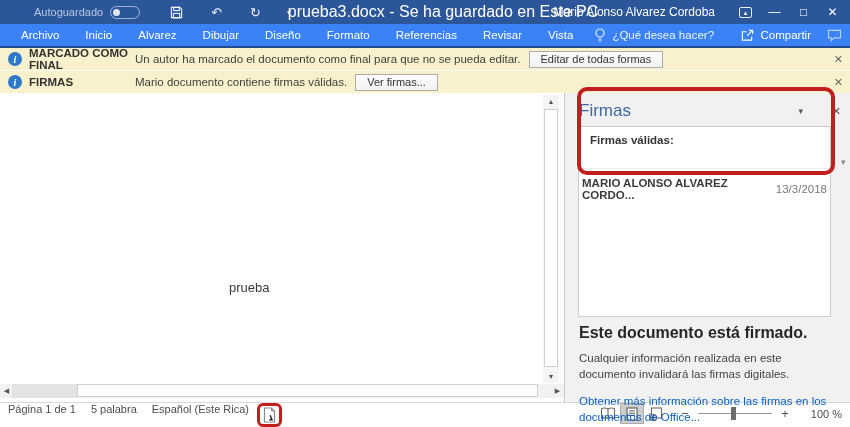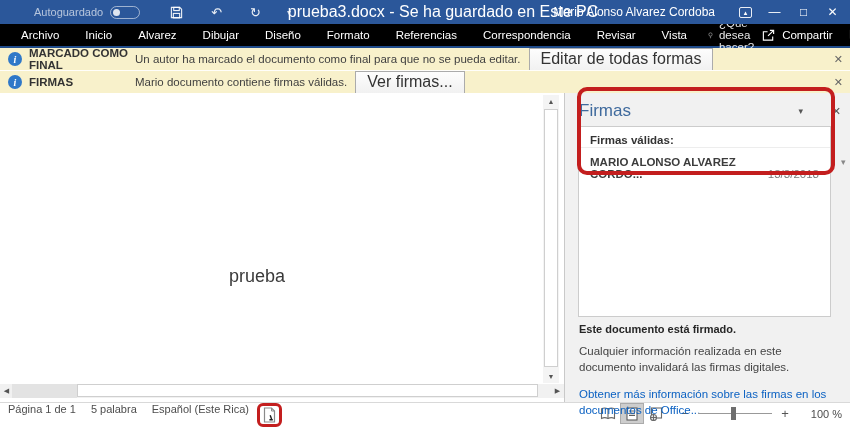--- a/index.html
+++ b/index.html
@@ -22,40 +22,40 @@
   .qat-redo { margin-left:28px; font-size:13px; }
   .qat-caret { margin-left:26px; font-size:8px; color:rgba(255,255,255,.8); }
   .titletext { position:absolute; left:443px; top:0; height:24px; transform:translateX(-50%); display:flex; align-items:center; font-size:16px; color:#fff; white-space:nowrap; }
   .tb-right { position:absolute; right:0; top:0; height:24px; display:flex; align-items:center; }
   .username { font-size:12px; color:#fff; margin-right:16px; cursor:pointer; }
   .winbtn { width:29px; height:24px; display:flex; align-items:center; justify-content:center; color:#fff; cursor:pointer; font-size:12px; }
   .ribbonopts { position:relative; width:13px; height:11px; border:1px solid rgba(255,255,255,.9); border-radius:2px; display:flex; align-items:center; justify-content:center; font-size:7px; line-height:1; }
   .winbtn.close { margin-right:3px; }
 
   
-  .tabrow { height:24px; background:#000000; border-bottom:2px solid #1f4b8a; display:flex; align-items:center; padding-left:8px; }
+  .tabrow { height:24px; background:#3b82f6; border-bottom:2px solid #1f4b8a; display:flex; align-items:center; padding-left:8px; }
   .rtab { color:#fff; font-size:11.5px; padding:0 13px; height:100%; display:flex; align-items:center; cursor:pointer; white-space:nowrap; }
   .tellme { display:flex; align-items:center; gap:6px; margin-left:8px; color:rgba(255,255,255,.9); font-size:11.5px; cursor:pointer; }
   .spacer { flex:1; }
   .share { display:flex; align-items:center; gap:6px; color:#fff; font-size:11.5px; margin-right:16px; cursor:pointer; }
   .comment-btn { margin-right:8px; cursor:pointer; opacity:.75; display:flex; }
 
   
   .msgbar { position:relative; height:22px; background:#f8f1cb; display:flex; align-items:center; font-size:11.5px; color:#3f3f3f; }
   .msgbar.second { height:23px; border-top:1px solid rgba(255,255,255,.9); }
   .info-ic { width:14px; height:14px; border-radius:50%; background:#2f78c8; color:#fff; font:italic bold 10px "Liberation Serif", serif; display:flex; align-items:center; justify-content:center; margin-left:8px; flex:0 0 auto; }
   .msg-label { font-weight:bold; color:#333; width:106px; margin-left:7px; flex:0 0 auto; }
   .msg-text { white-space:nowrap; }
-  .msg-btn { margin-left:8px; font-size:16px; color:#333; background:linear-gradient(#fdfdfd,#f1f1f1); border:1px solid #ababab; padding:1.5px 11px; cursor:pointer; white-space:nowrap;text-align:right; }
+  .msg-btn { margin-left:8px; font-size:11px; color:#333; background:linear-gradient(#fdfdfd,#f1f1f1); border:1px solid #ababab; padding:1.5px 11px; cursor:pointer; white-space:nowrap;text-align:right; }
   .msg-close { position:absolute; right:7px; top:50%; transform:translateY(-50%); color:#666; font-size:11px; cursor:pointer; }
 
   
   .main { display:flex; height:309px; }
   .docarea { position:relative; flex:1; background:#fff; }
-  .doc-text { position:absolute; left:229px; top:173px; font-size:18px; color:#3a3a3a; }
+  .doc-text { position:absolute; left:229px; top:187px; font-size:13px; color:#3a3a3a; }
 
   .vscroll { position:absolute; top:2px; right:5px; width:16px; height:288px; background:#f4f4f4; }
   .vscroll .arr { position:absolute; left:0; width:16px; height:13px; color:#555; font-size:7px; display:flex; align-items:center; justify-content:center; cursor:pointer; }
   .vscroll .arr.up { top:0; }
   .vscroll .arr.down { bottom:0; }
   .vthumb { position:absolute; left:1px; top:14px; width:14px; height:258px; background:#fff; border:1px solid #cfcfcf; cursor:pointer; }
 
   .hscroll { position:absolute; left:0; right:0; bottom:4px; height:14px; background:#f1f1f1; }
   .hscroll .arr { position:absolute; top:0; height:14px; width:13px; color:#555; font-size:7px; display:flex; align-items:center; justify-content:center; cursor:pointer; }
   .hscroll .arr.left { left:0; }
@@ -63,27 +63,27 @@
   .htrack-seg { position:absolute; left:12px; top:0; width:65px; height:14px; background:#e3e3e3; }
   .hthumb { position:absolute; left:77px; top:0; width:461px; height:13px; background:#fff; border:1px solid #cfcfcf; cursor:pointer; }
 
   
   .taskpane { position:relative; width:286px; background:#f1f1f1; border-left:1px solid #c9c9c9; font-size:11.5px; }
   .pane-header { display:flex; align-items:center; padding:8px 13px 0 14px; }
   .pane-title { font-size:17px; color:#3f6a9d; }
   .pane-chevron { margin-left:auto; margin-right:34px; color:#555; font-size:9px; cursor:pointer; }
   .pane-close { position:absolute; right:9px; top:12px; color:#555; font-size:11px; cursor:pointer; }
   .valid-box { position:absolute; left:13px; top:33px; width:253px; height:191px; background:#fff; border:1px solid #ccc; }
-  .valid-heading { font-weight:bold; color:#333; padding:7px 11px 1px; border-bottom:1px solid #ededed; }
-  .sig-row { display:flex; align-items:flex-end; padding:8px 11px; cursor:pointer; }
+  .valid-heading { font-weight:bold; color:#333; padding:7px 11px 22px; border-bottom:1px solid #ededed; }
+  .sig-row { display:flex; align-items:center; padding:8px 3px; cursor:pointer; }
   .sig-name { font-weight:bold; color:#3c3c3c; }
   .sig-date { margin-left:auto; color:#7a7a7a; }
   .sig-row-chevron { position:absolute; left:276px; top:64px; color:#888; font-size:9px; cursor:pointer; }
   .pane-info { position:absolute; left:14px; top:229px; width:258px; line-height:1.4; }
-  .pane-info h4 { font-size:11px; color:#262626; }
+  .pane-info h4 { font-size:16px; color:#262626; }
   .pane-info p { margin-top:6px; color:#444; }
   .pane-link { display:block; margin-top:10px; color:#0b61c2; cursor:pointer; text-decoration:none; }
 
   
   .statusbar { height:25px; background:#fff; border-top:1px solid #d9d9d9; display:flex; align-items:flex-start; padding:0 8px; font-size:11px; color:#4d4d4d; }
   .sb-item { margin-right:15px; cursor:pointer; white-space:nowrap; }
   .sig-annotation { display:inline-flex; align-items:center; justify-content:center; border:3px solid #c31e1e; border-radius:6px; padding:1px 3px; margin-left:2px; }
   .sb-right { margin-left:auto; display:flex; align-items:center; }
   .viewbtn { width:24px; height:21px; display:flex; align-items:center; justify-content:center; cursor:pointer; color:#6a6a6a; }
   .viewbtn.active { background:#cdcdcd; border:1px solid #ababab; }
@@ -134,21 +134,20 @@
   </div>
 
   <div class="tabrow">
     <span class="rtab">Archivo</span>
     <span class="rtab">Inicio</span>
     <span class="rtab">Alvarez</span>
     <span class="rtab">Dibujar</span>
     <span class="rtab">Diseño</span>
     <span class="rtab">Formato</span>
     <span class="rtab">Referencias</span>
-    <span class="rtab">Correspondencia</span>
     <span class="rtab">Revisar</span>
     <span class="rtab">Vista</span>
     <span class="tellme">
       <svg width="12" height="15" viewBox="0 0 12 15" fill="none" stroke="rgba(255,255,255,.9)" stroke-width="1.1">
         <circle cx="6" cy="5" r="4"></circle>
           <path d="M4.4 11 h3.2 M4.8 13 h2.4"></path>
       </svg>
       <span>¿Qué desea hacer?</span>
     </span>
     <span class="spacer"></span>

